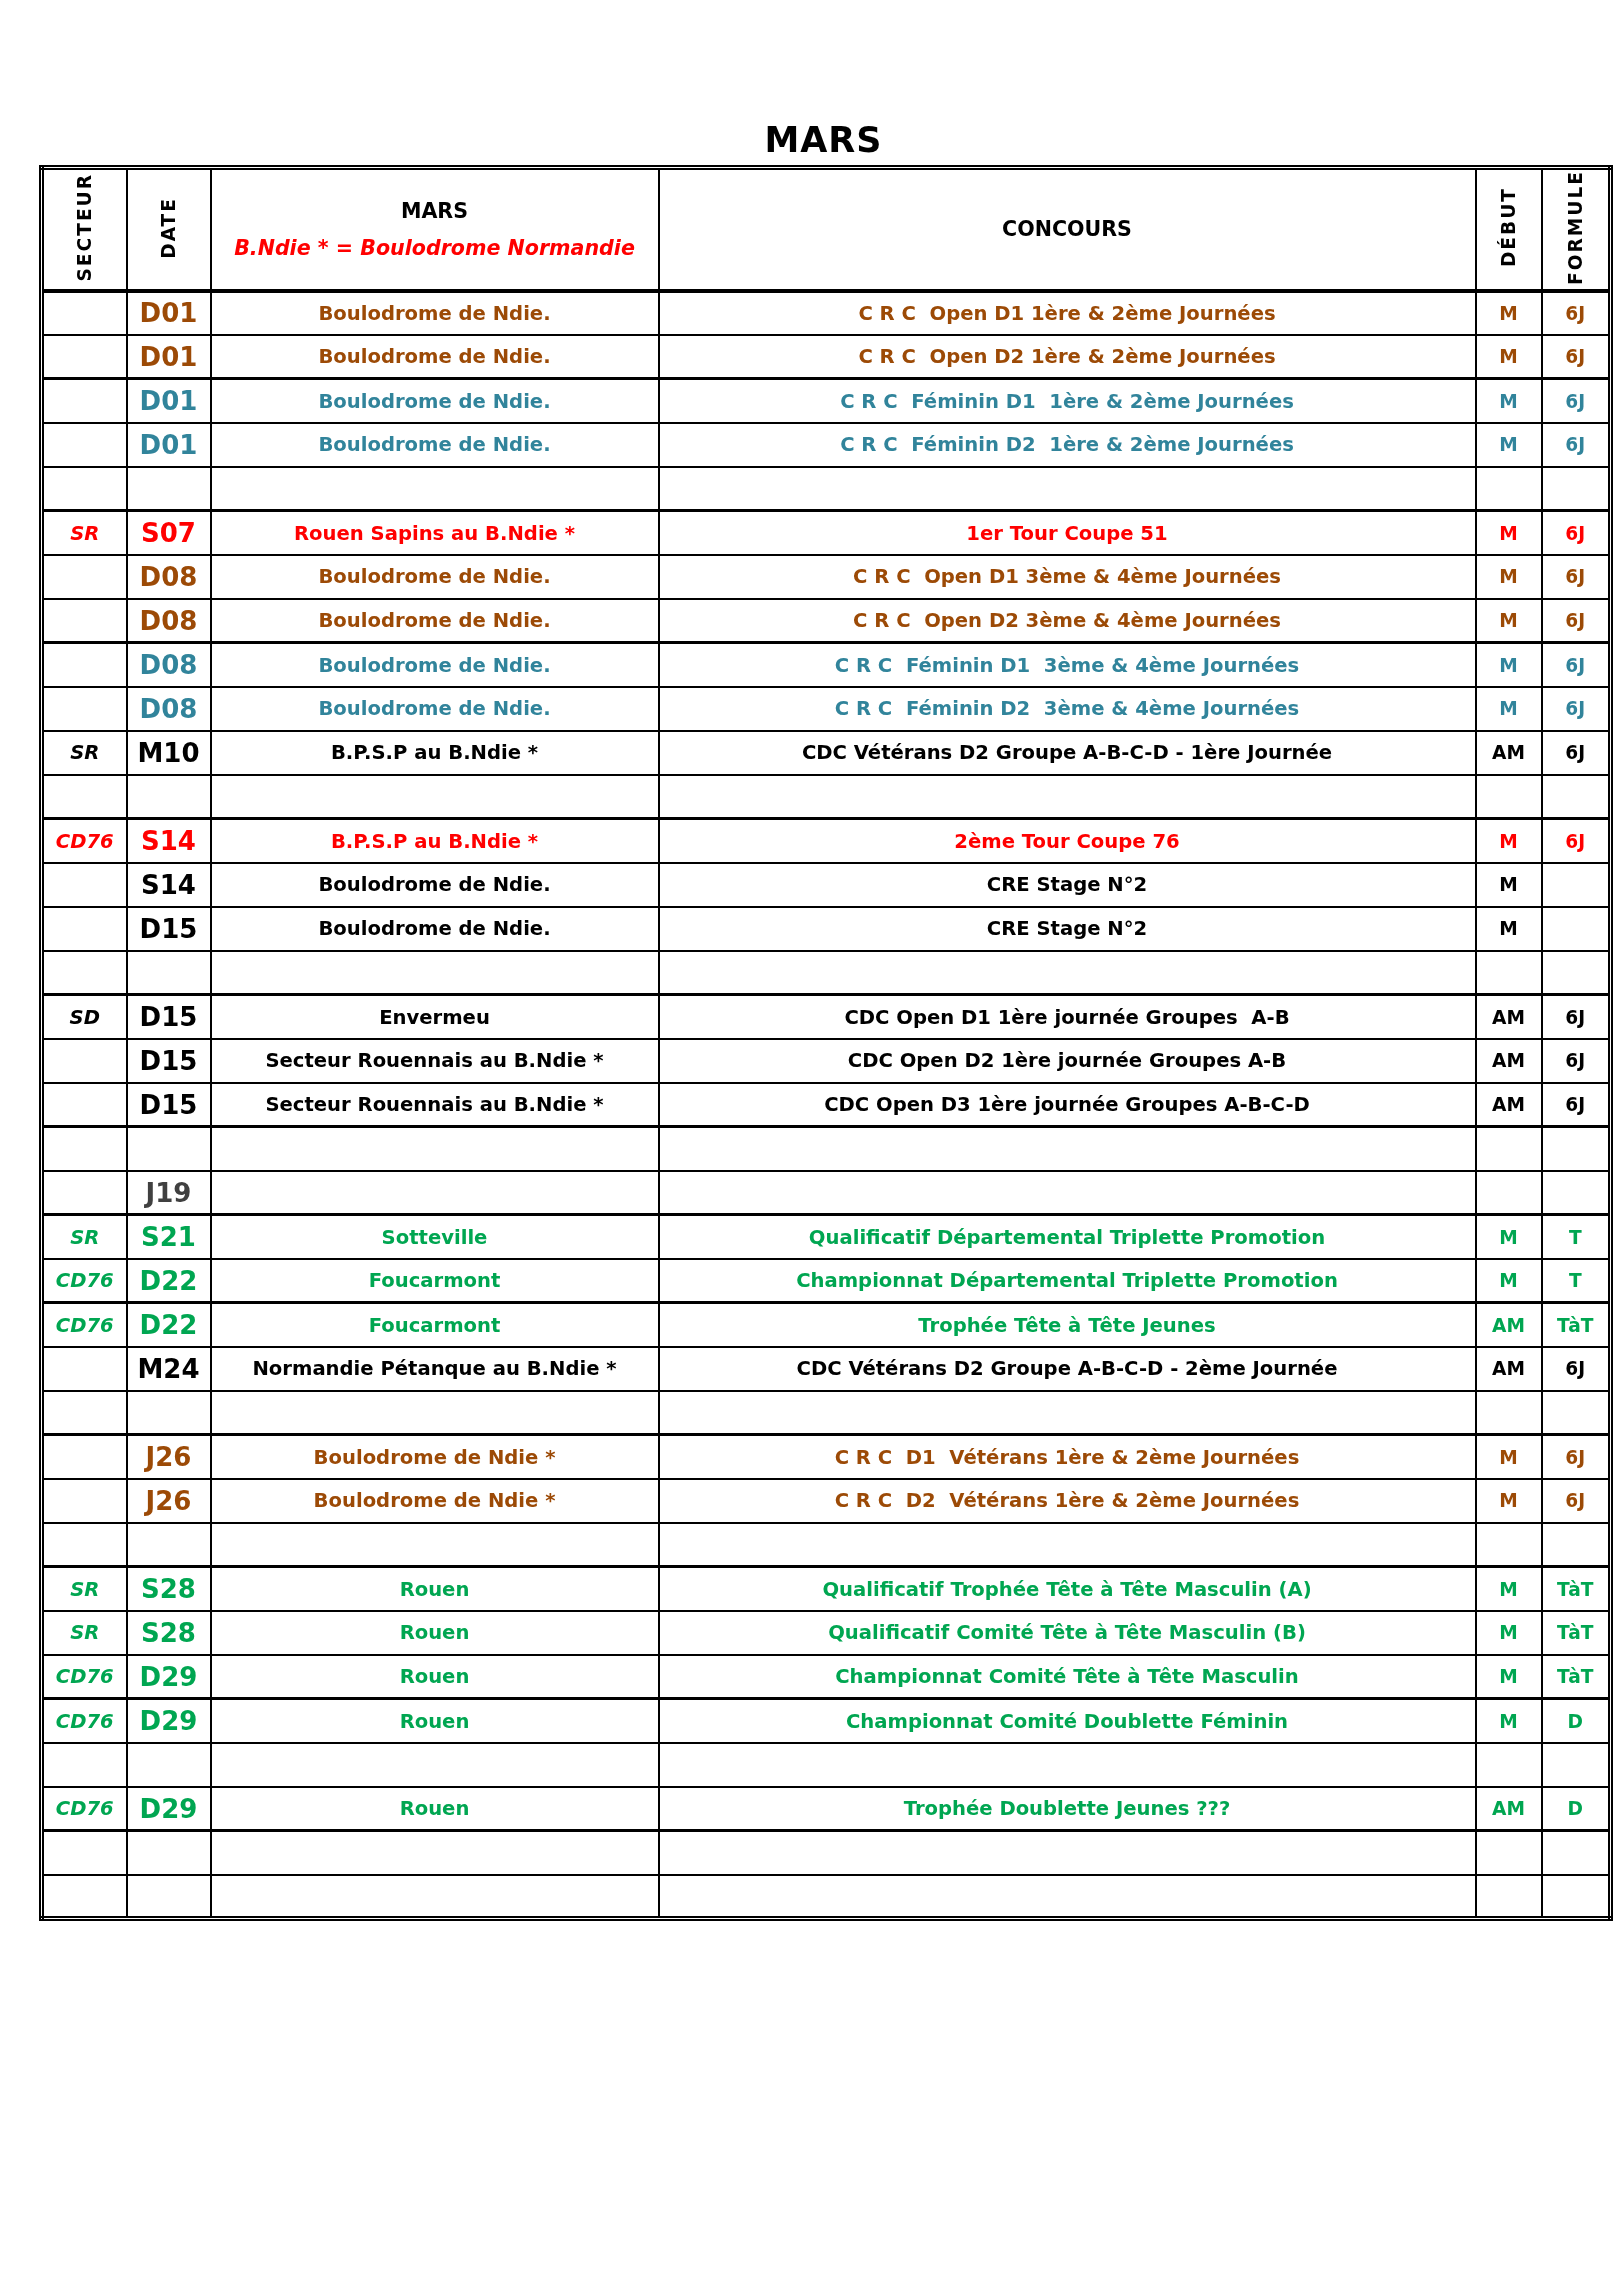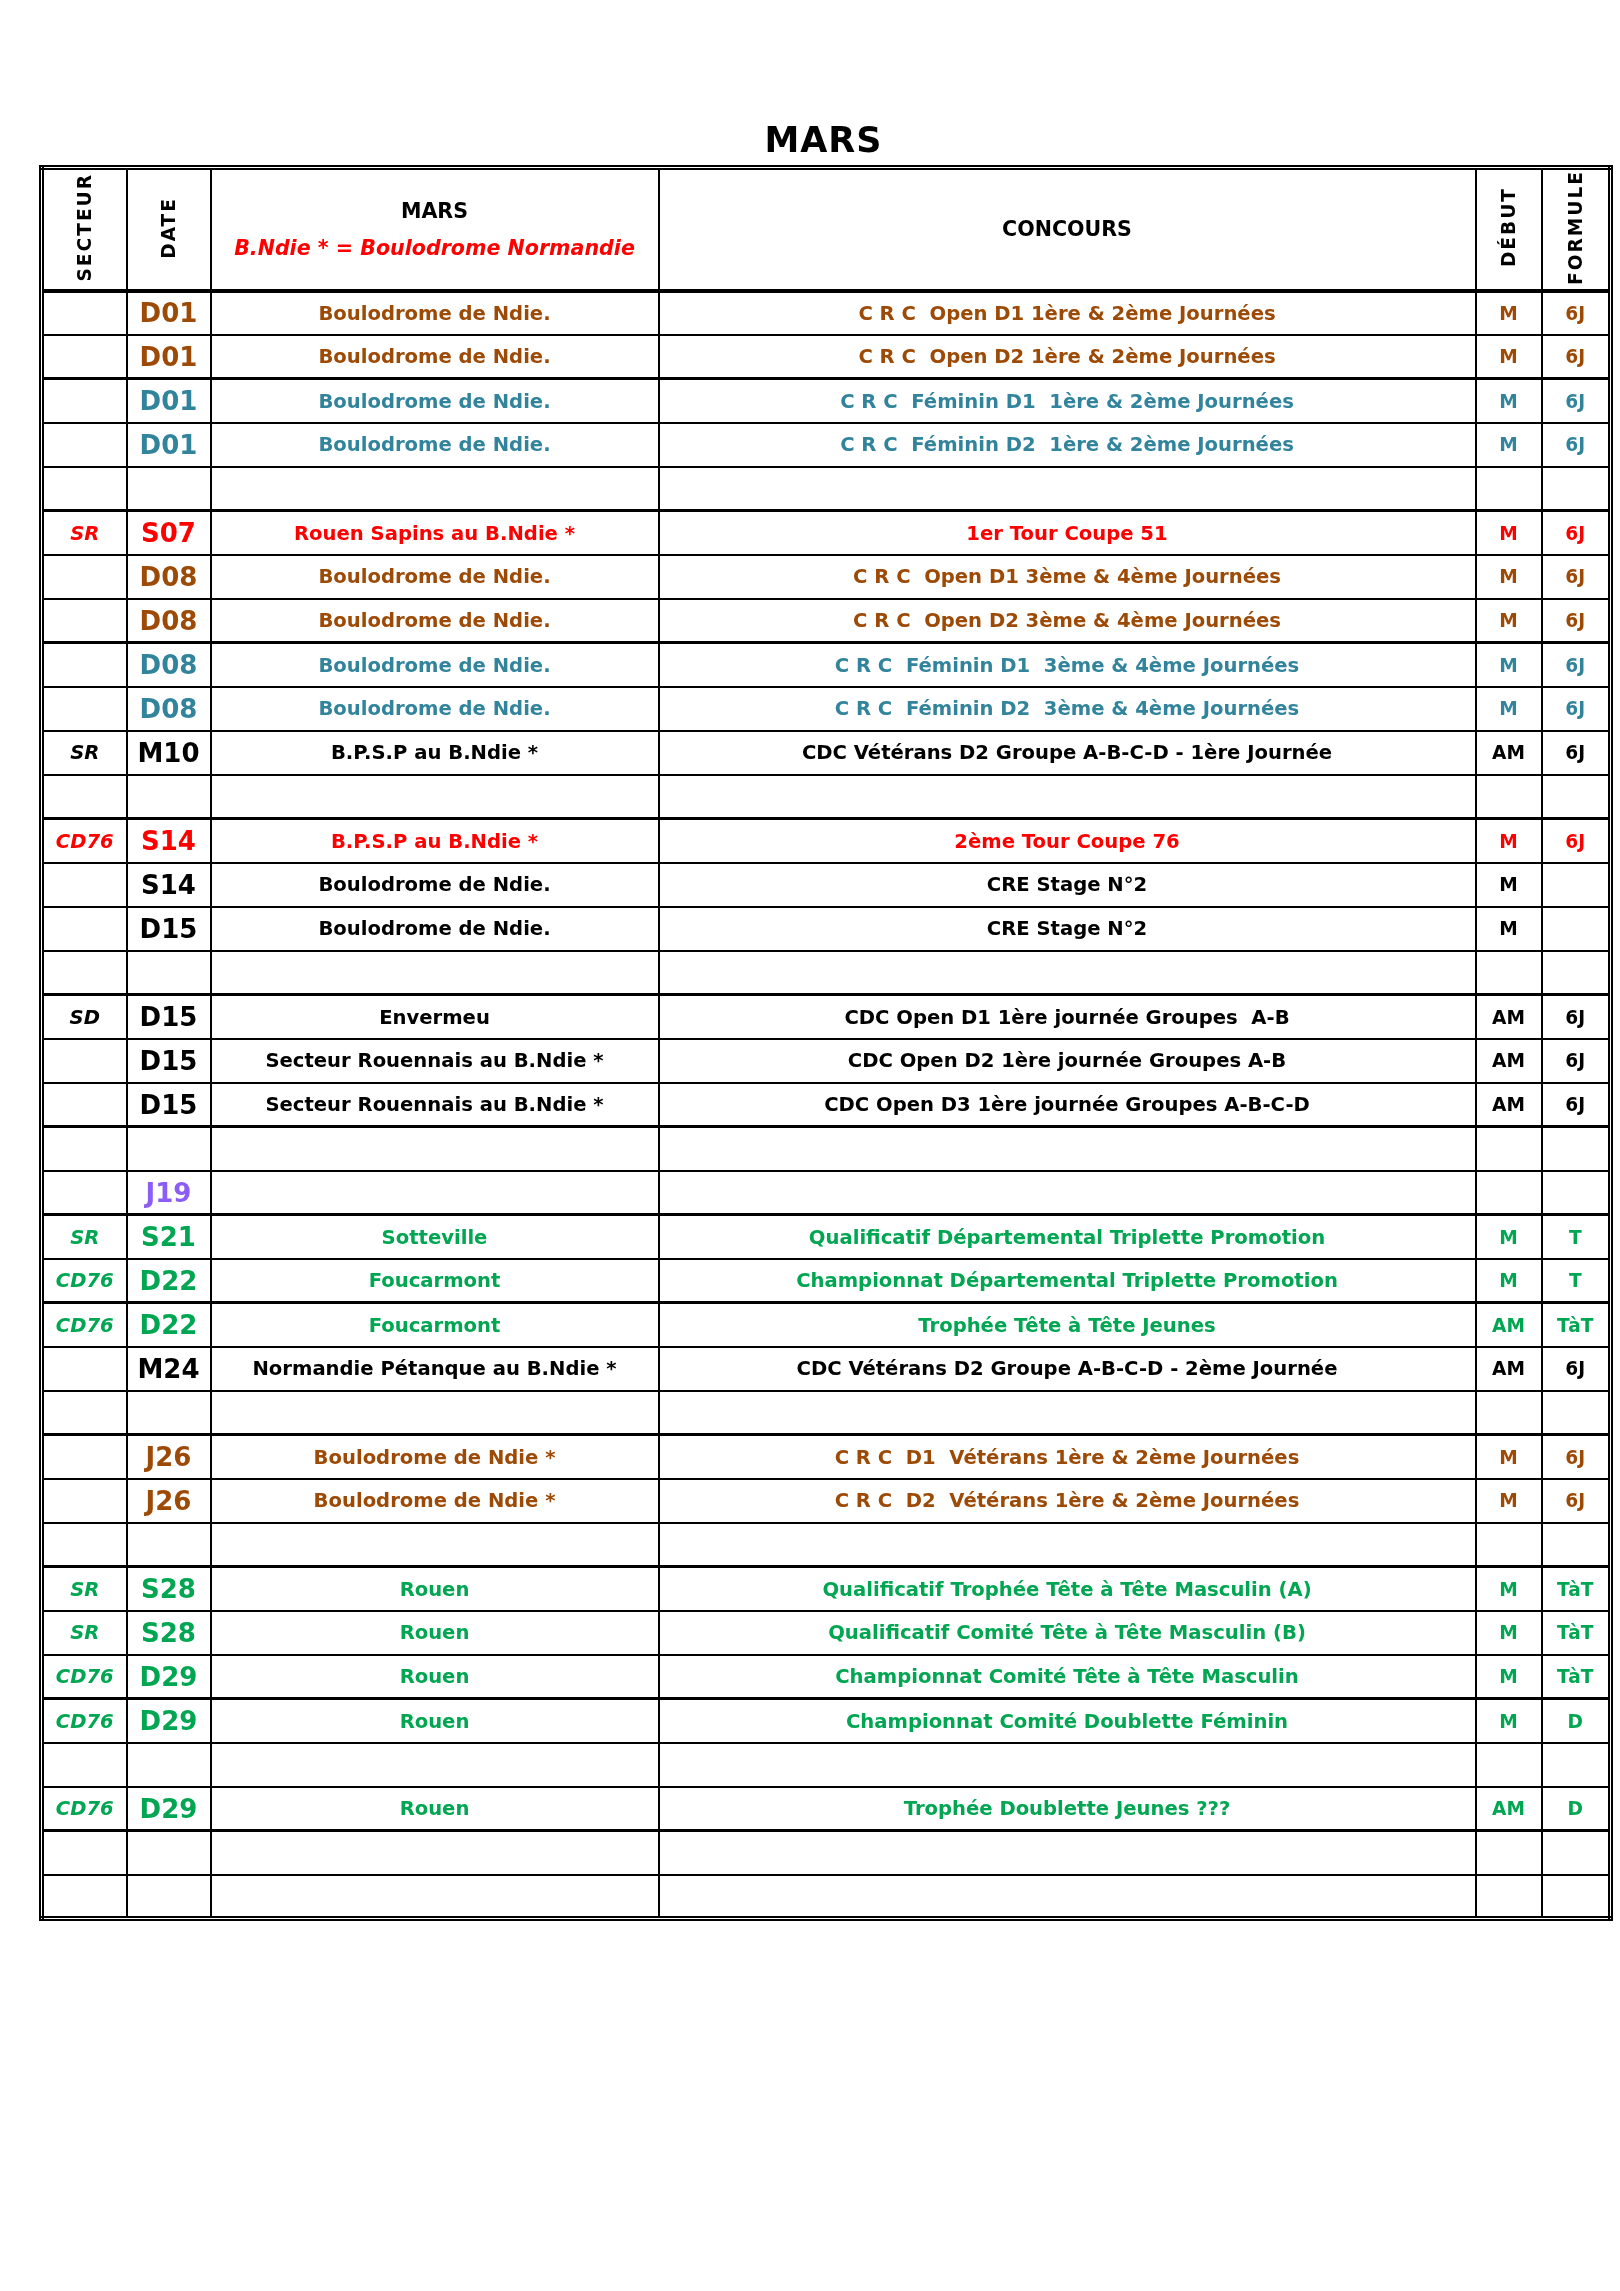--- a/index.html
+++ b/index.html
@@ -268,21 +268,21 @@
         <td class="cell-formule">6J</td>
       </tr>
       <tr class="thick-top" style="color: rgb(0, 0, 0);">
         <td class="cell-secteur"></td>
         <td class="cell-date"></td>
         <td class="cell-club"></td>
         <td class="cell-concours"></td>
         <td class="cell-debut"></td>
         <td class="cell-formule"></td>
       </tr>
-      <tr style="color: #8b5cf6;">
+      <tr style="color: #404040;">
         <td class="cell-secteur"></td>
         <td class="cell-date">J19</td>
         <td class="cell-club"></td>
         <td class="cell-concours"></td>
         <td class="cell-debut"></td>
         <td class="cell-formule"></td>
       </tr>
       <tr class="thick-top" style="color: rgb(0, 166, 81);">
         <td class="cell-secteur">SR</td>
         <td class="cell-date">S21</td>

